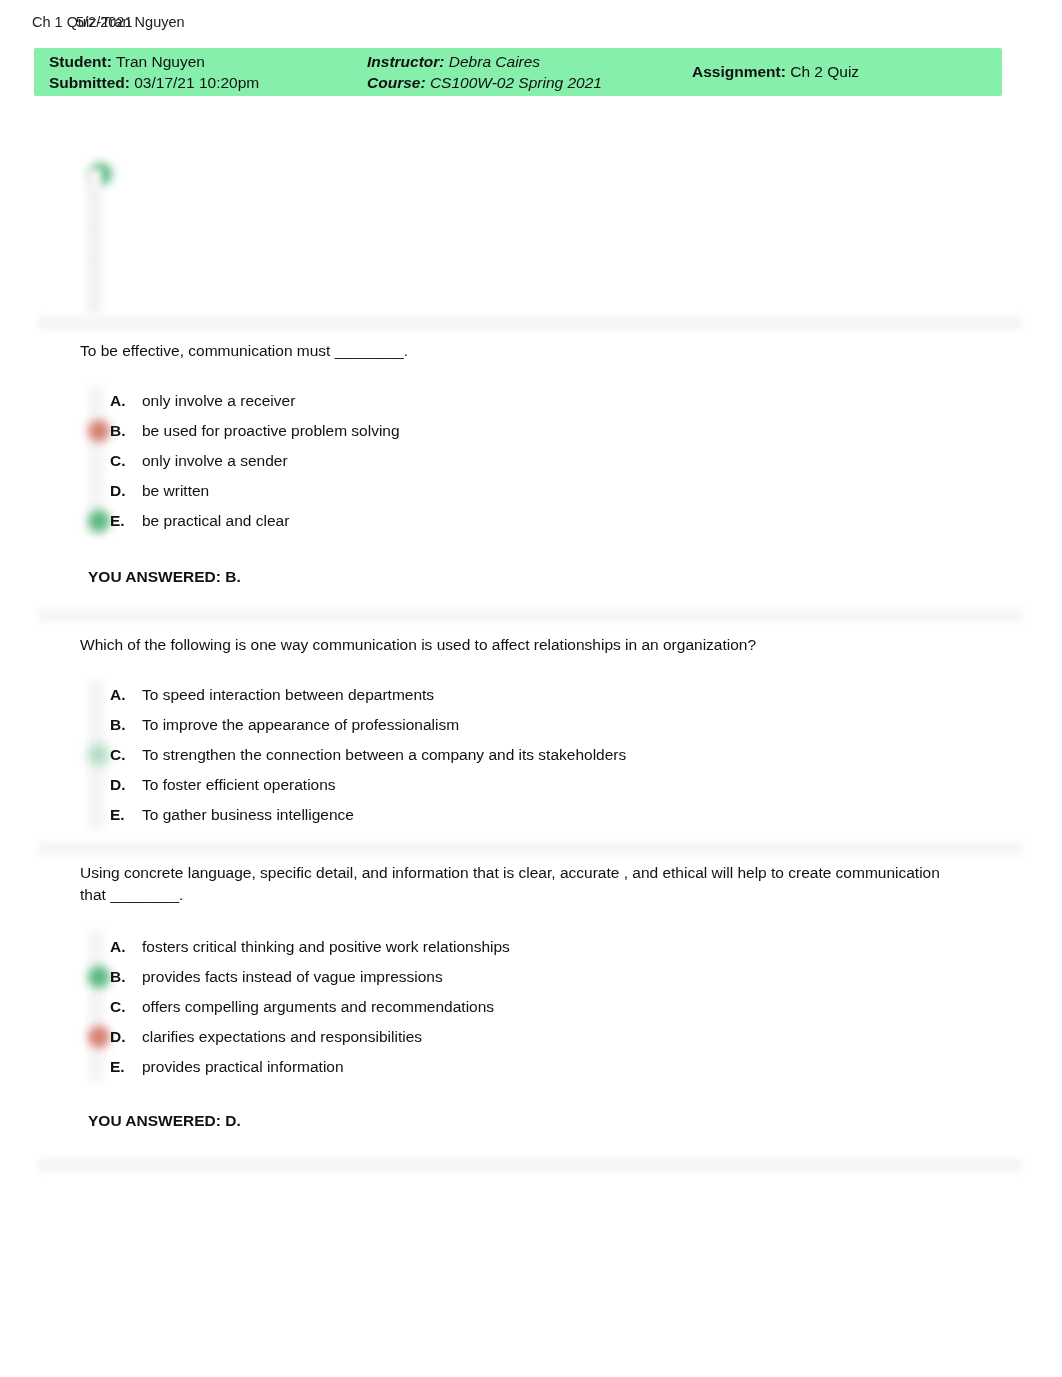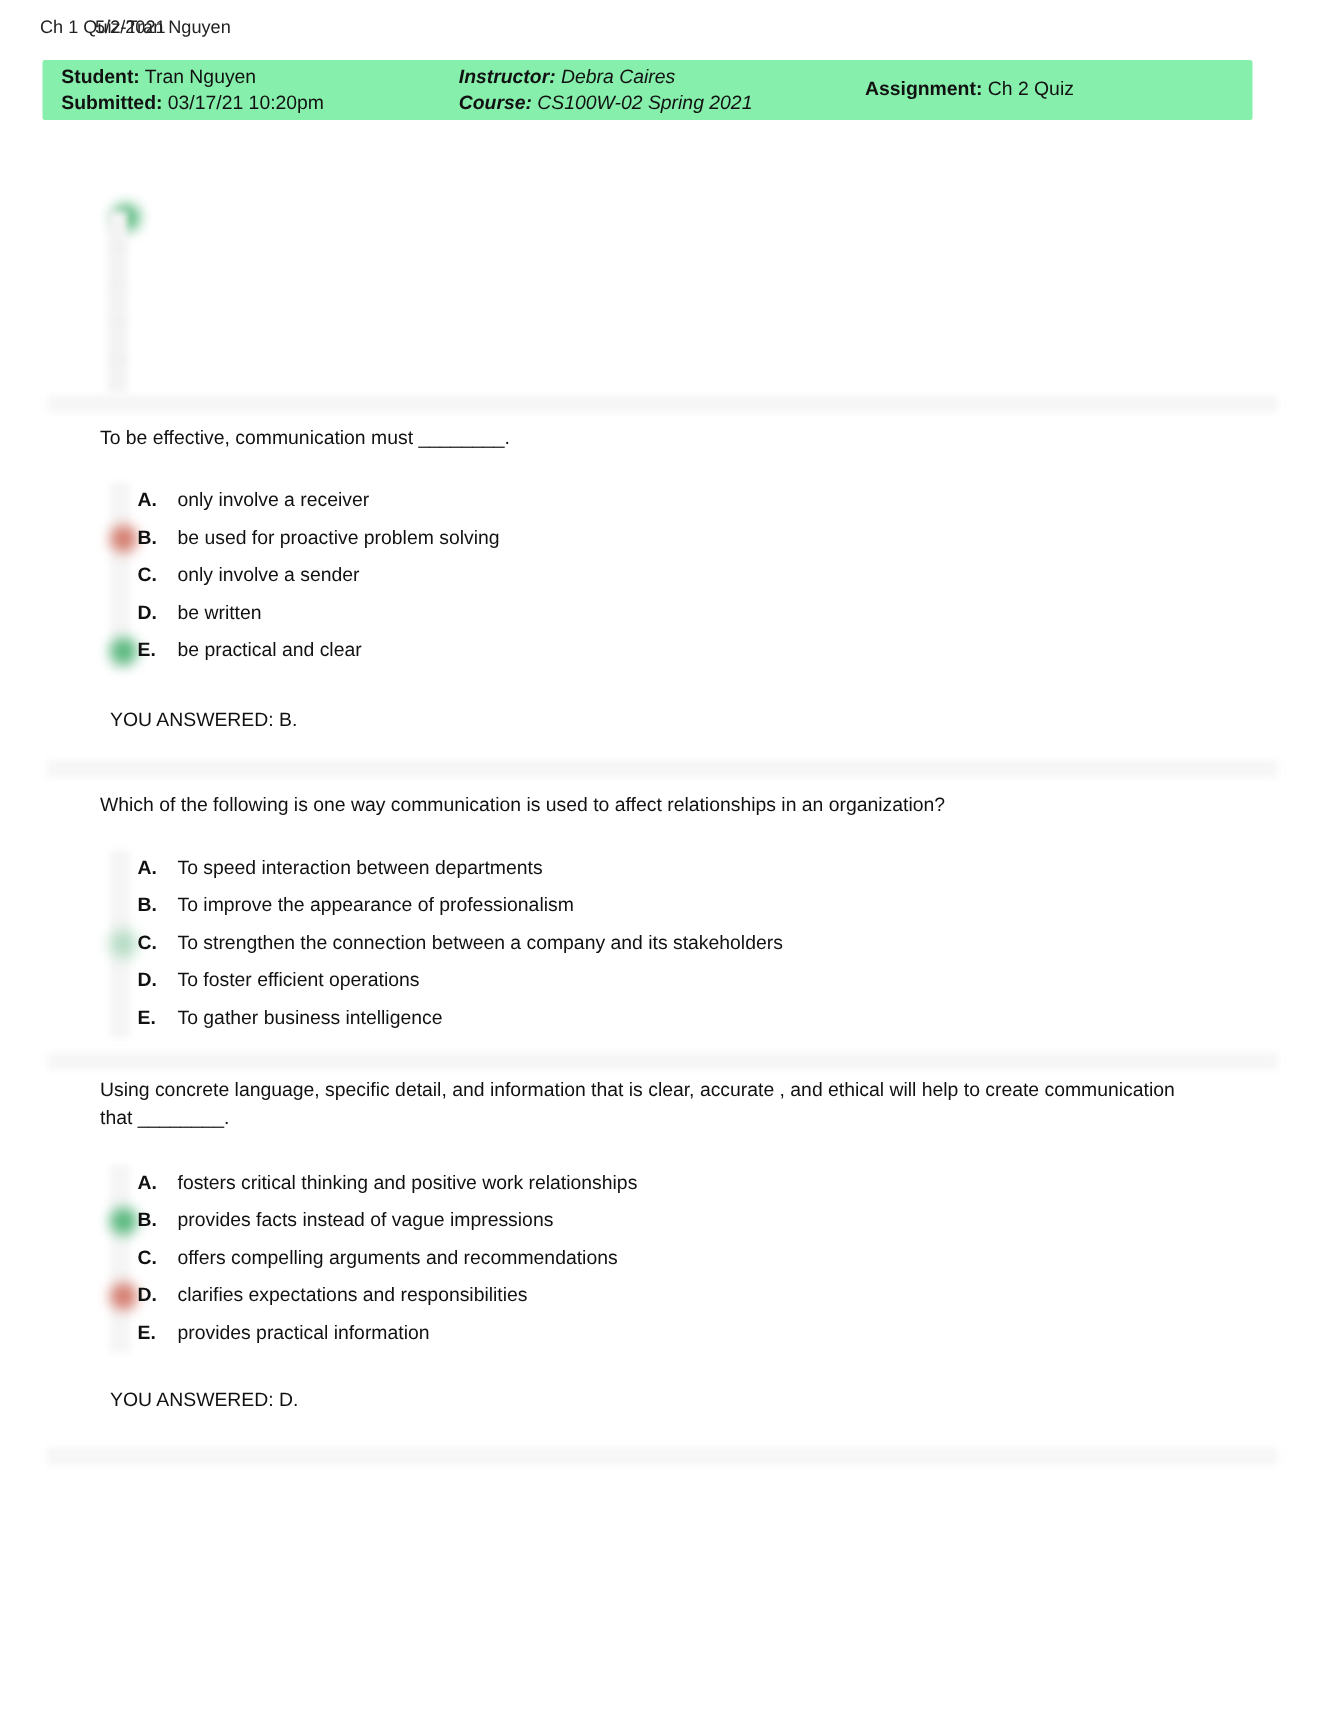--- a/index.html
+++ b/index.html
@@ -157,20 +157,21 @@
     filter: blur(3px);
     opacity: 0.9;
   }
 
   .you-answered {
     position: absolute;
     left: 88px;
     font-size: 15.5px;
     white-space: nowrap;
     color: #111;
+    font-weight: bold;
   }
 
   
   .faded-answers {
     position: absolute;
     left: 84px;
     top: 155px;
     width: 60px;
     height: 160px;
   }

